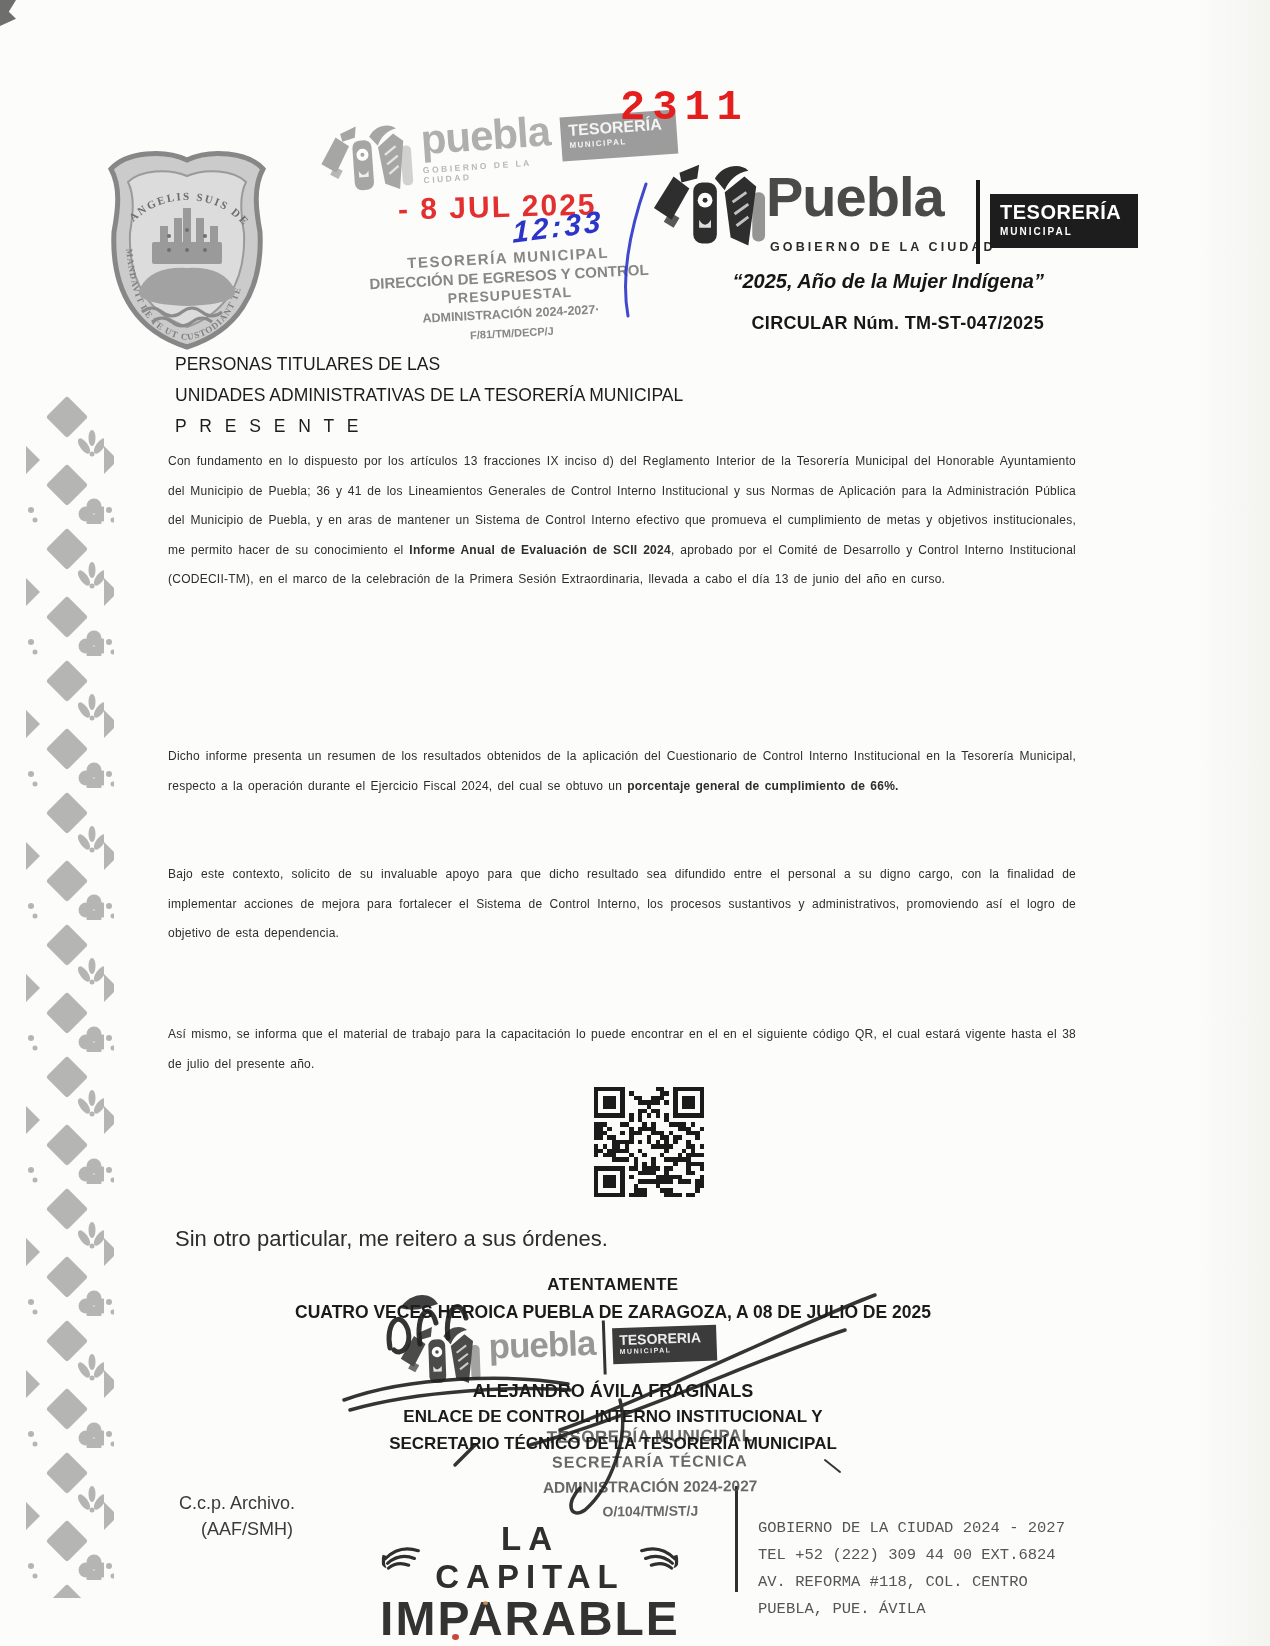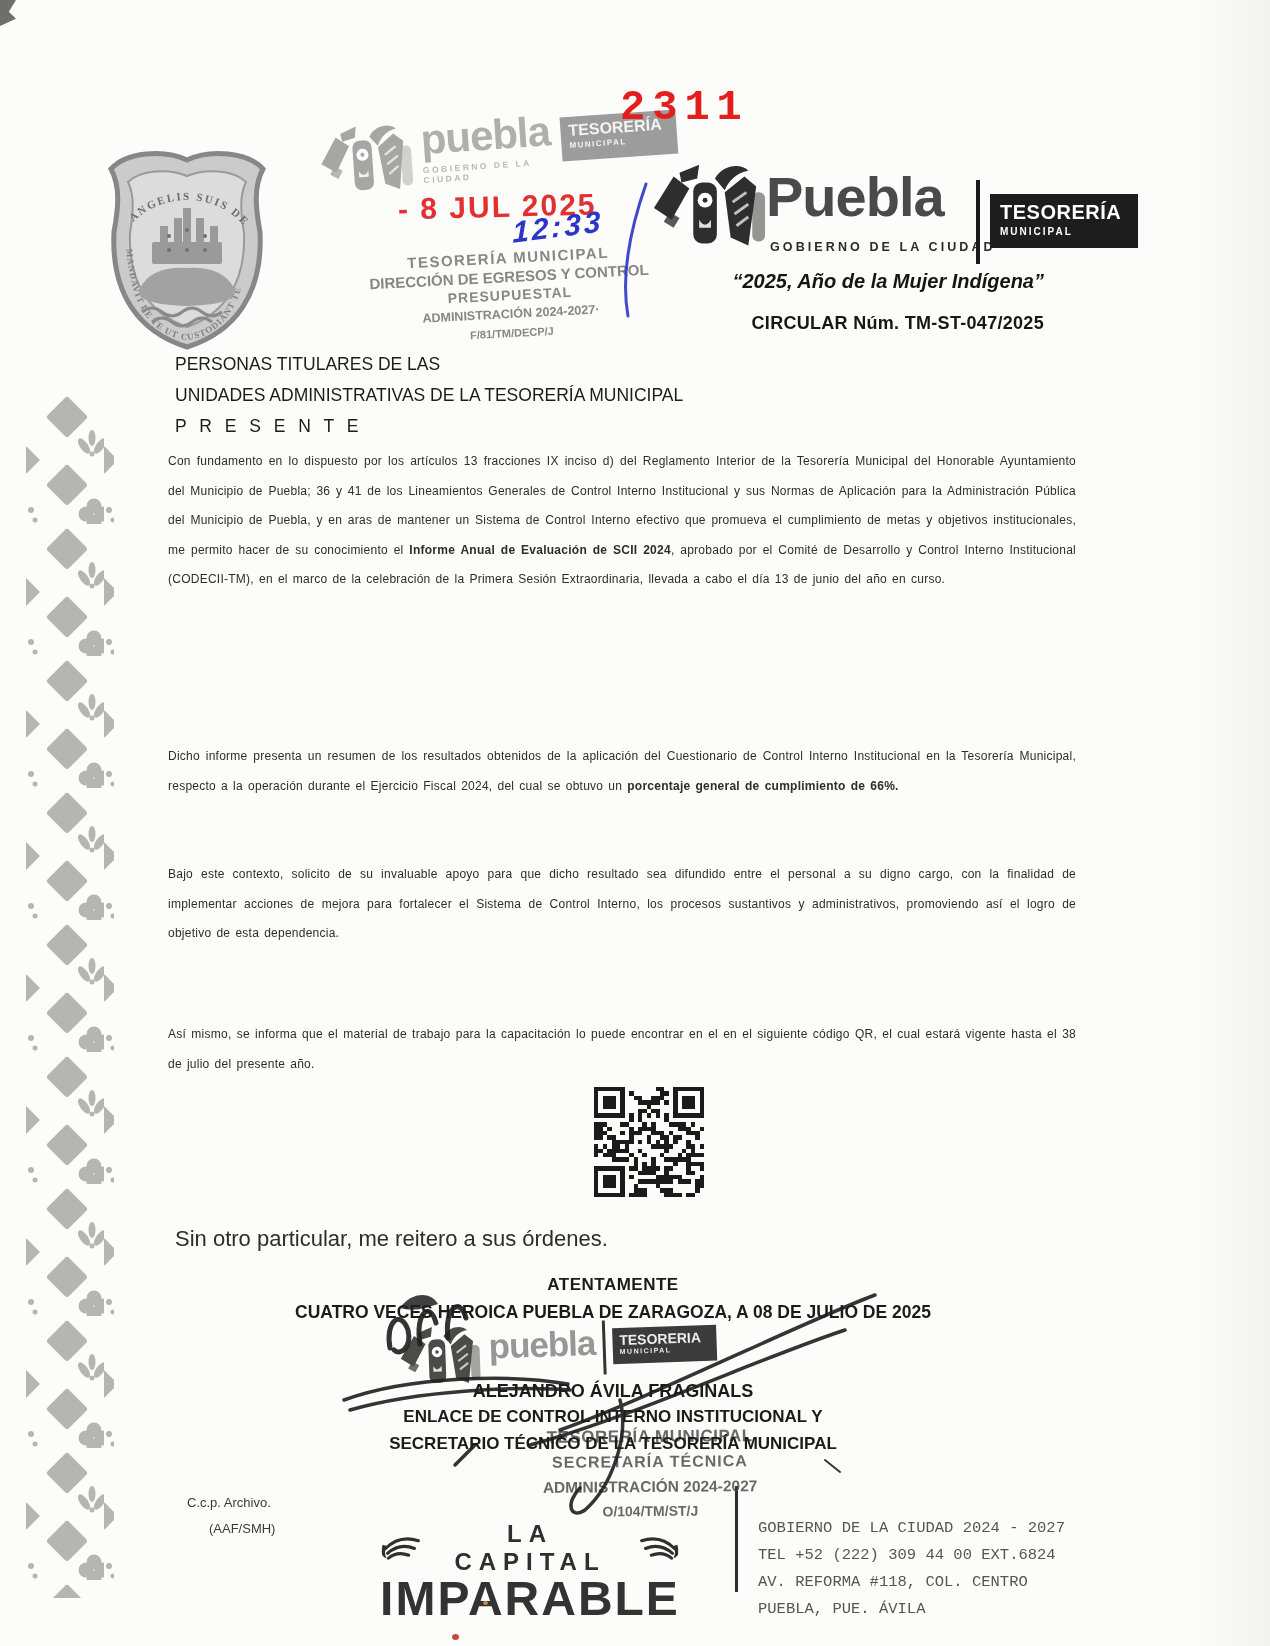--- a/index.html
+++ b/index.html
@@ -83,26 +83,26 @@
 
   .signature-ink{left:330px;top:1278px;width:560px;height:250px;z-index:5;pointer-events:none;}
 
   .stamp-secretaria{left:350px;top:1424px;width:600px;text-align:center;color:#4f4f4f;
                     font-weight:bold;opacity:.85;transform:rotate(-.5deg);line-height:25px;z-index:3;}
   .stamp-secretaria .l0{font-size:17px;letter-spacing:.5px;}
   .stamp-secretaria .l1{font-size:16px;letter-spacing:1px;}
   .stamp-secretaria .l2{font-size:15.5px;}
   .stamp-secretaria .l3{font-size:14px;}
 
-  .ccp{left:187px;top:1490px;font-size:13px;color:#3a3a3a;line-height:26px;z-index:2;}
+  .ccp{left:179px;top:1490px;font-size:18px;color:#3a3a3a;line-height:26px;z-index:2;}
   .ccp .ind{margin-left:22px;}
 
   .capital{left:380px;top:1520px;width:300px;text-align:center;z-index:2;color:#2f2f2f;}
   .capital .row1{display:flex;align-items:center;justify-content:center;gap:5px;}
-  .capital .t1{font-size:24px;font-weight:bold;letter-spacing:7px;}
+  .capital .t1{font-size:33px;font-weight:bold;letter-spacing:7px;}
   .capital .wing{width:42px;height:27px;color:#2f2f2f;flex:none;}
   .capital .t2{font-size:48px;font-weight:bold;letter-spacing:2px;color:#333;margin-top:-5px;}
 
   .foot-bar{left:735px;top:1486px;width:3px;height:106px;background:#2f2f2f;z-index:2;}
   .foot-addr{left:758px;top:1489px;font-family:"Liberation Mono",monospace;font-size:15.5px;
              line-height:27px;color:#555;z-index:2;margin-top:26px;}
 
   .ornament{left:26px;top:392px;width:88px;height:1206px;z-index:1;}
 
   .corner-mark{left:0;top:0;width:16px;height:26px;background:#4a4a4a;opacity:.8;

